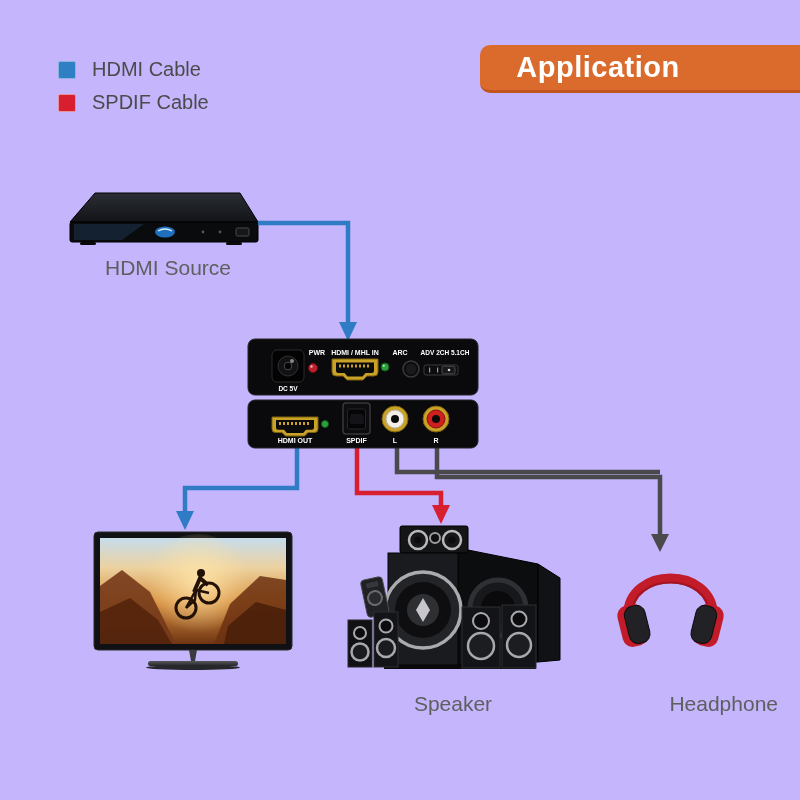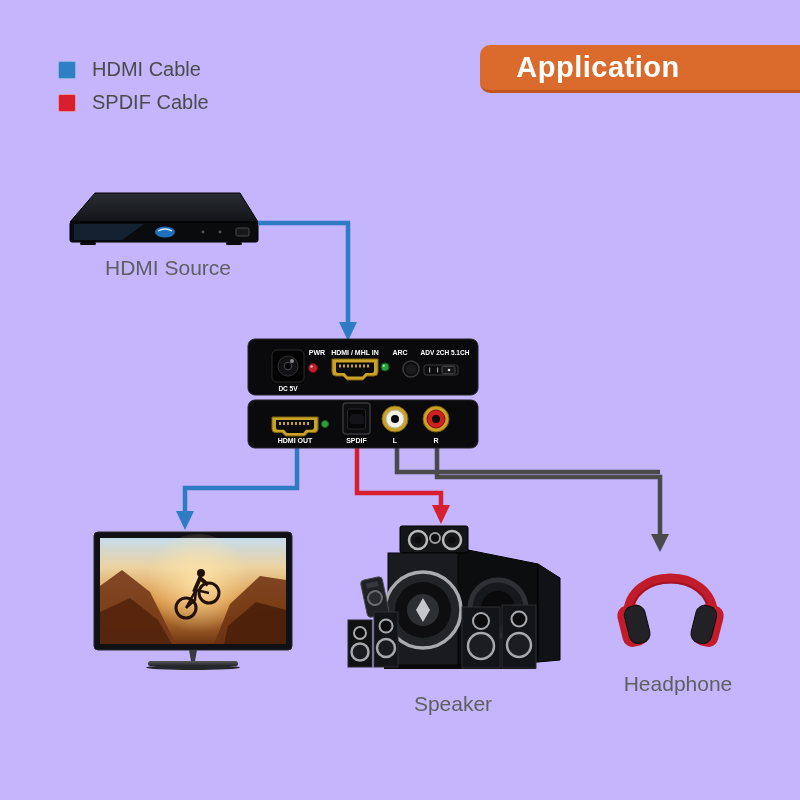--- a/index.html
+++ b/index.html
@@ -257,15 +257,15 @@
     <path d="M24,66 C24,24 101,24 101,66" fill="none" stroke="#8e0f1c" stroke-width="2" opacity="0.6"></path>
     <g transform="rotate(-14 27 78)">
       <rect x="12" y="56" width="26" height="42" rx="10" fill="#C21B2A"></rect>
       <rect x="19" y="58" width="21" height="38" rx="9" fill="#222226" stroke="#0d0d0f"></rect>
     </g>
     <g transform="rotate(14 98 78)">
       <rect x="87" y="56" width="26" height="42" rx="10" fill="#C21B2A"></rect>
       <rect x="85" y="58" width="21" height="38" rx="9" fill="#222226" stroke="#0d0d0f"></rect>
     </g>
   </svg>
-  <div class="device-label" style="left:578px;top:672px;">Headphone</div>
+  <div class="device-label" style="left:578px;top:692px;text-align:right;">Headphone</div>
 
 </div>
 
 </body></html>

